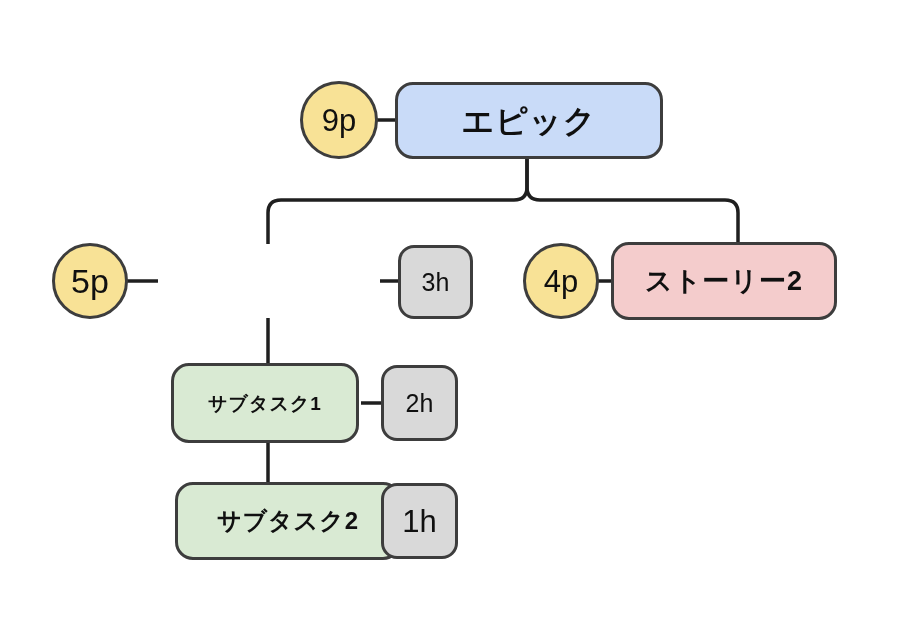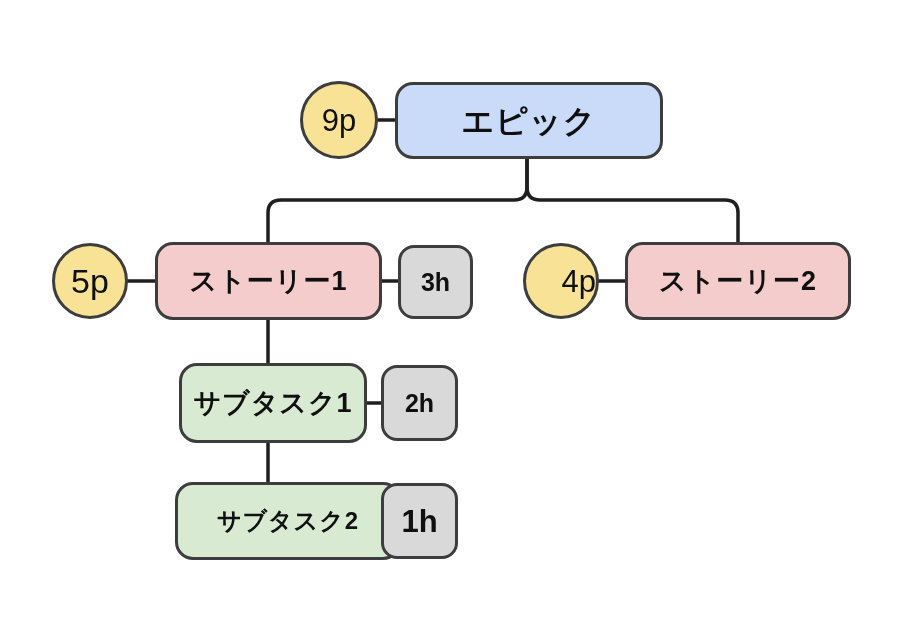--- a/index.html
+++ b/index.html
@@ -45,21 +45,21 @@
     justify-content: center;
   }
   .circle {
     border-radius: 50%;
     background: var(--points-fill, #f8e296);
     font-weight: 400;
   }
   .badge {
     border-radius: 16px;
     background: var(--hours-fill, #d9d9d9);
-    font-weight: 700;
+    font-weight: 400;
   }
   .epic-box    { background: var(--epic-fill, #c9dbf8); }
   .story-box   { background: var(--story-fill, #f4cccc); }
   .subtask-box { background: var(--subtask-fill, #d9ead3); }
 </style>
 </head>
 <body>
 
 <div class="canvas">
 
@@ -79,35 +79,32 @@
   <div class="node circle" style="left:300px; top:81px; width:78px; height:78px; font-size:31px;">
     <span>9p</span>
   </div>
   <div class="node box epic-box" style="left:395px; top:82px; width:268px; height:77px; font-size:32px;">
     <span>エピック</span>
   </div>
 
   <div class="node circle" style="left:52px; top:243px; width:76px; height:76px; font-size:34px;">
     <span>5p</span>
   </div>
-  <div class="node box story-box" style="left:155px; top:242px; width:227px; height:78px; font-size:27px;">
-    <span>ストーリー1</span>
-  </div>
   <div class="node badge" style="left:398px; top:245px; width:75px; height:74px; font-size:25px;">
     <span>3h</span>
   </div>
 
-  <div class="node circle" style="left:523px; top:243px; width:76px; height:76px; font-size:31px;justify-content:flex-end;">
+  <div class="node circle" style="left:523px; top:243px; width:76px; height:76px; font-size:31px;">
     <span>4p</span>
   </div>
-  <div class="node box story-box" style="left:625px; top:242px; width:226px; height:78px; font-size:27px;">
+  <div class="node box story-box" style="left:611px; top:242px; width:226px; height:78px; font-size:27px;">
     <span>ストーリー2</span>
   </div>
 
-  <div class="node box subtask-box" style="left:179px; top:363px; width:188px; height:80px; font-size:27px;">
+  <div class="node box subtask-box" style="left:171px; top:363px; width:188px; height:80px; font-size:19px;">
     <span>サブタスク1</span>
   </div>
   <div class="node badge" style="left:381px; top:365px; width:77px; height:76px; font-size:25px;text-align:right;">
     <span>2h</span>
   </div>
 
   <div class="node box subtask-box" style="left:175px; top:482px; width:226px; height:78px; font-size:24px;">
     <span>サブタスク2</span>
   </div>
   <div class="node badge" style="left:381px; top:483px; width:77px; height:76px; font-size:31px;">

